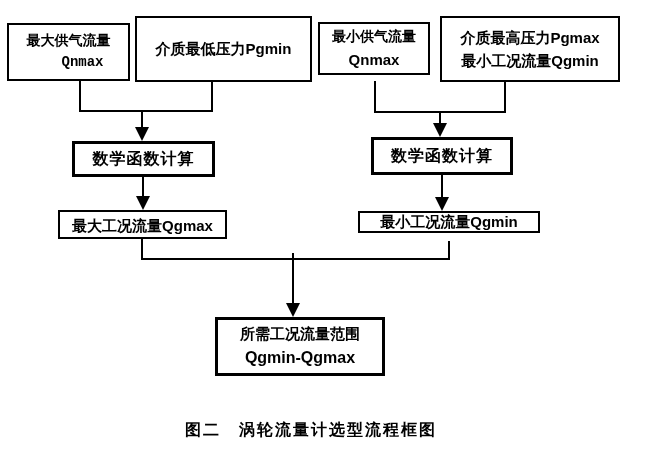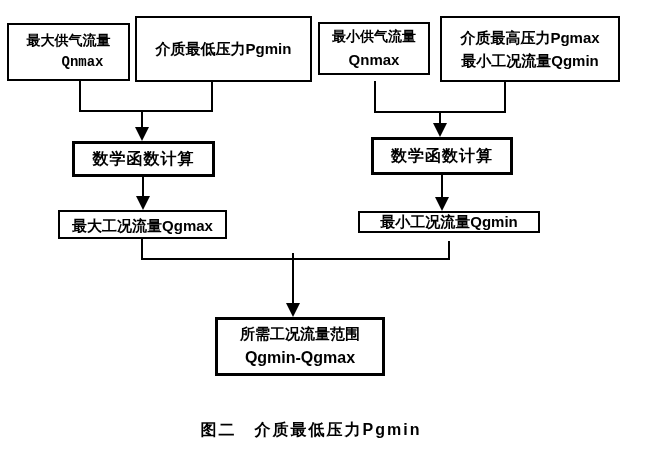--- a/index.html
+++ b/index.html
@@ -148,15 +148,15 @@
 
   <div class="node n-qgmin">
     <span>最小工况流量Qgmin</span>
   </div>
 
   <div class="node n-result thick">
     <span>所需工况流量范围</span>
     <span class="result-range">Qgmin-Qgmax</span>
   </div>
 
-  <div class="caption">图二　介质最低压力Pgmin</div>
+  <div class="caption">图二　涡轮流量计选型流程框图</div>
 
 </div>
 
 </body></html>

